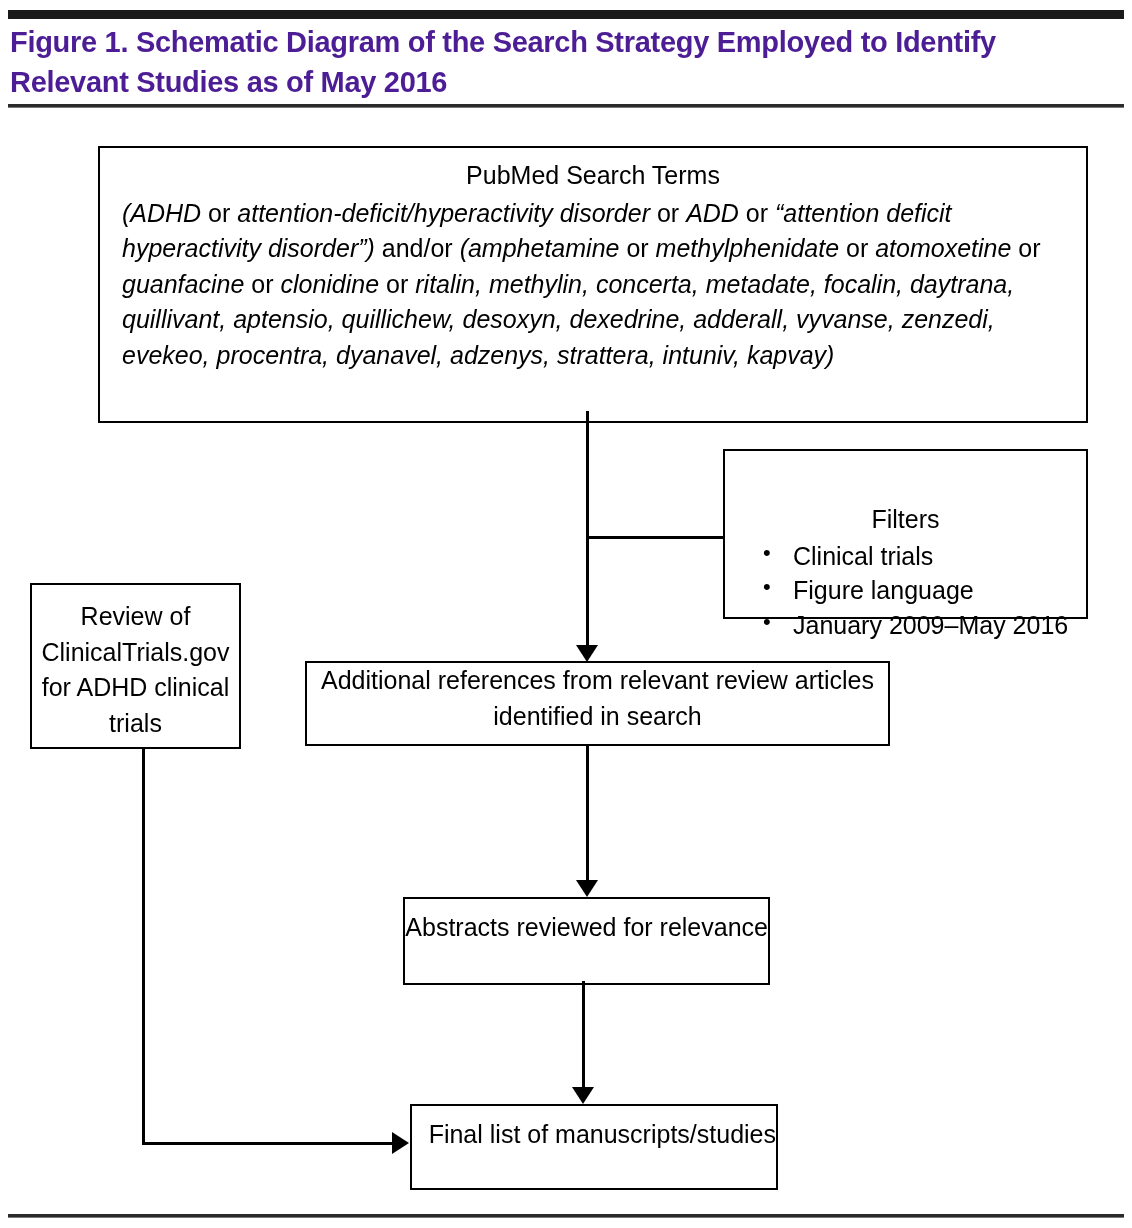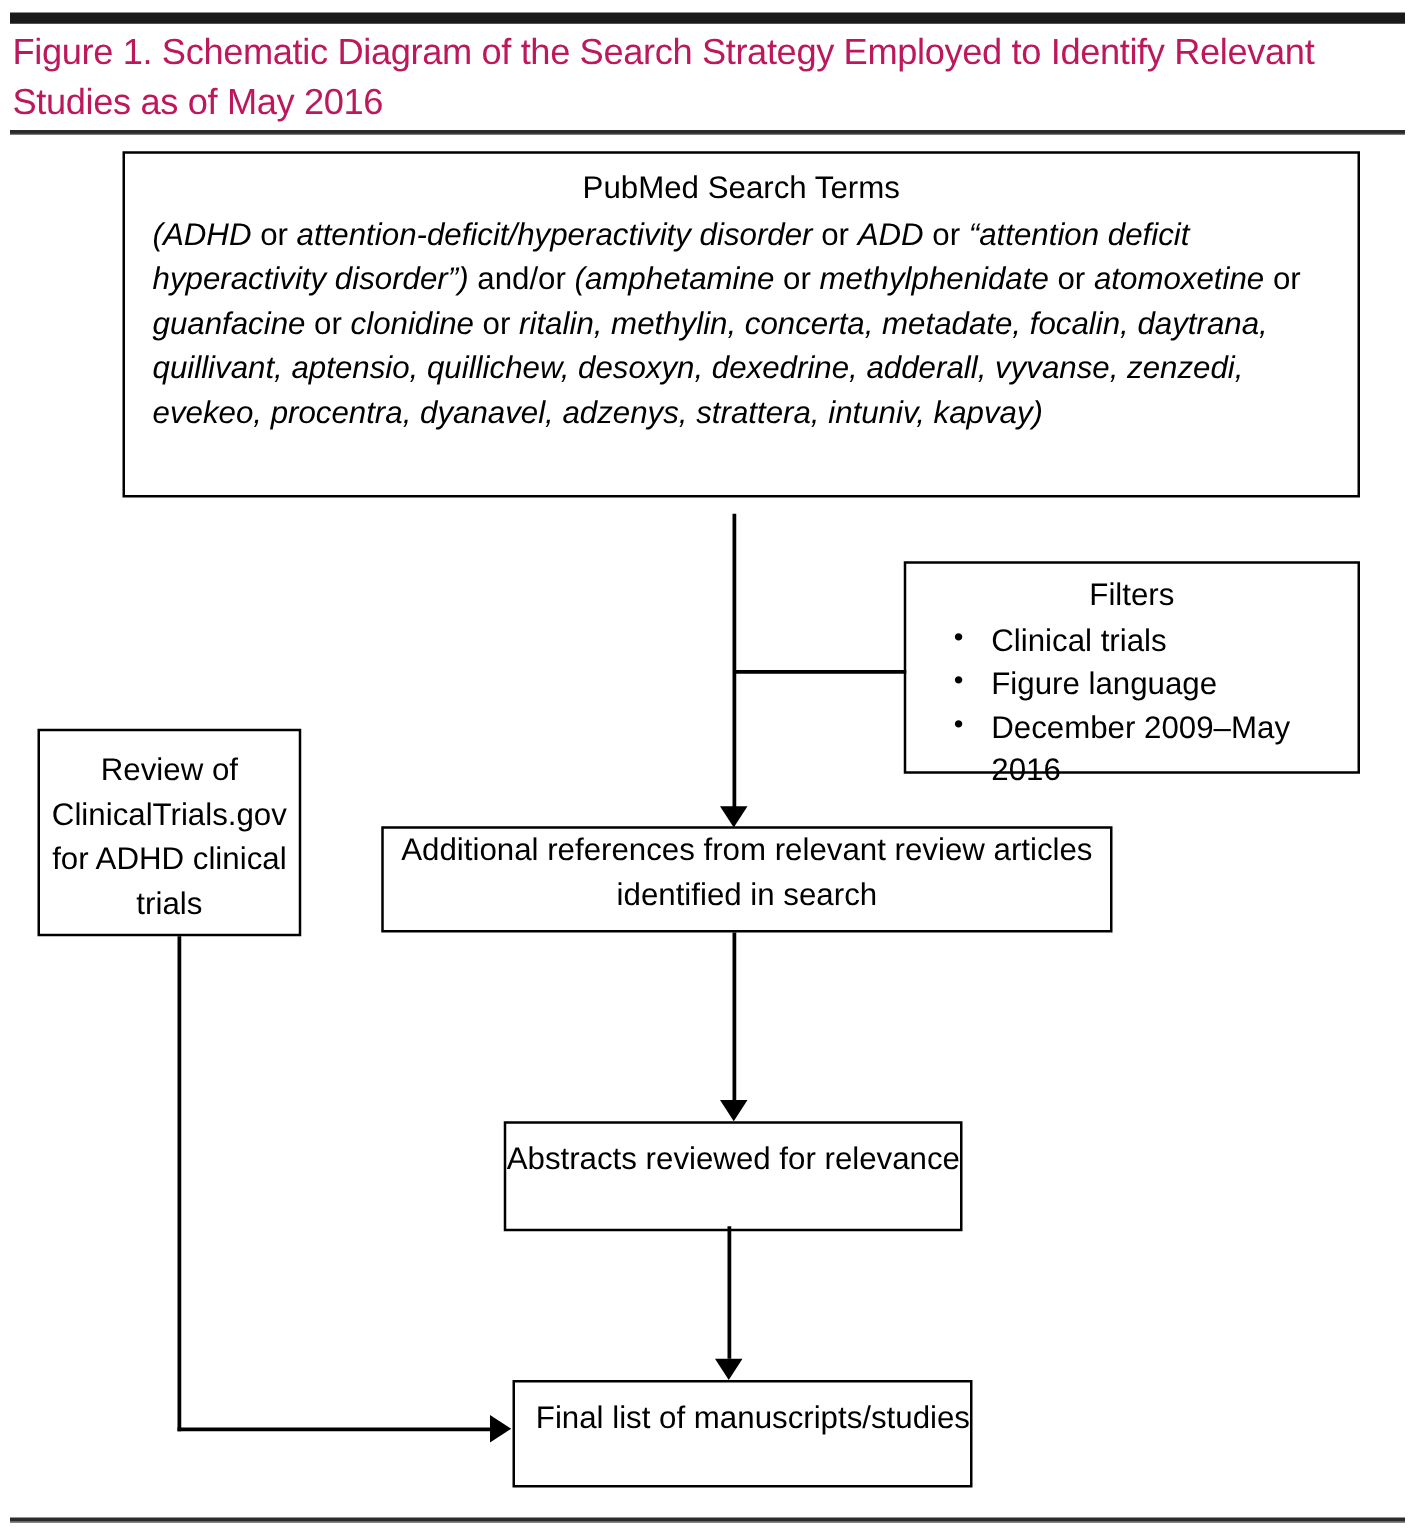--- a/index.html
+++ b/index.html
@@ -44,41 +44,41 @@
     border-bottom: 1px solid #7a7a7a;
   }
 
   
   .fig-title {
     position: absolute;
     left: 10px;
     top: 22px;
     width: 1090px;
     font-size: 29px;
-    font-weight: normal;
+    font-weight: bold;
     line-height: 1.38;
     letter-spacing: -0.3px;
-    color: #be185d;
+    color: #4c1d95;
   }
 
   
   .node {
     position: absolute;
     box-sizing: border-box;
     border: 2.5px solid #000000;
     background: #ffffff;
     font-size: 25px;
     line-height: 1.42;
     color: #000000;
   }
 
   
   #box-search {
     left: 98px;
-    top: 121px;
+    top: 146px;
     width: 990px;
     height: 277px;
     padding: 10px 22px 17px 22px;
   }
   #box-search .box-heading {
     text-align: center;
     margin-bottom: 2px;
   }
   #box-search .terms {
     text-align: left;
@@ -92,20 +92,21 @@
   #box-filters {
     left: 723px;
     top: 449px;
     width: 365px;
     height: 170px;
     padding: 8px 14px 0 14px;
   }
   #box-filters .box-heading {
     text-align: center;
     margin-bottom: 1px;
+    margin-top: 43px;
   }
   #box-filters ul {
     margin: 0;
     padding: 0 0 0 24px;
     list-style: none;
   }
   #box-filters li {
     position: relative;
     padding-left: 30px;
     line-height: 1.38;
@@ -212,21 +213,21 @@
 <div class="node" id="box-search">
   <div class="box-heading">PubMed Search Terms</div>
   <div class="terms"><span>(ADHD</span><span class="rm"> or </span><span>attention-deficit/hyperactivity disorder</span><span class="rm"> or </span><span>ADD</span><span class="rm"> or </span><span>“attention deficit hyperactivity disorder”)</span><span class="rm"> and/or </span><span>(amphetamine</span><span class="rm"> or </span><span>methylphenidate</span><span class="rm"> or </span><span>atomoxetine</span><span class="rm"> or </span><span>guanfacine</span><span class="rm"> or </span><span>clonidine</span><span class="rm"> or </span><span>ritalin, methylin, concerta, metadate, focalin, daytrana, quillivant, aptensio, quillichew, desoxyn, dexedrine, adderall, vyvanse, zenzedi, evekeo, procentra, dyanavel, adzenys, strattera, intuniv, kapvay)</span></div>
 </div>
 
 <div class="node" id="box-filters">
   <div class="box-heading">Filters</div>
   <ul>
     <li><span class="bullet">•</span><span>Clinical trials</span></li>
     <li><span class="bullet">•</span><span>Figure language</span></li>
-    <li><span class="bullet">•</span><span>December 2009–May 2016</span></li>
+    <li><span class="bullet">•</span><span>January 2009–May 2016</span></li>
   </ul>
 </div>
 
 <div class="node" id="box-ctgov">Review of ClinicalTrials.gov for ADHD clinical trials</div>
 
 <div class="node" id="box-addrefs">Additional references from relevant review articles identified in search</div>
 
 <div class="node" id="box-abstracts">Abstracts reviewed for relevance</div>
 
 <div class="node" id="box-final">Final list of manuscripts/studies</div>

